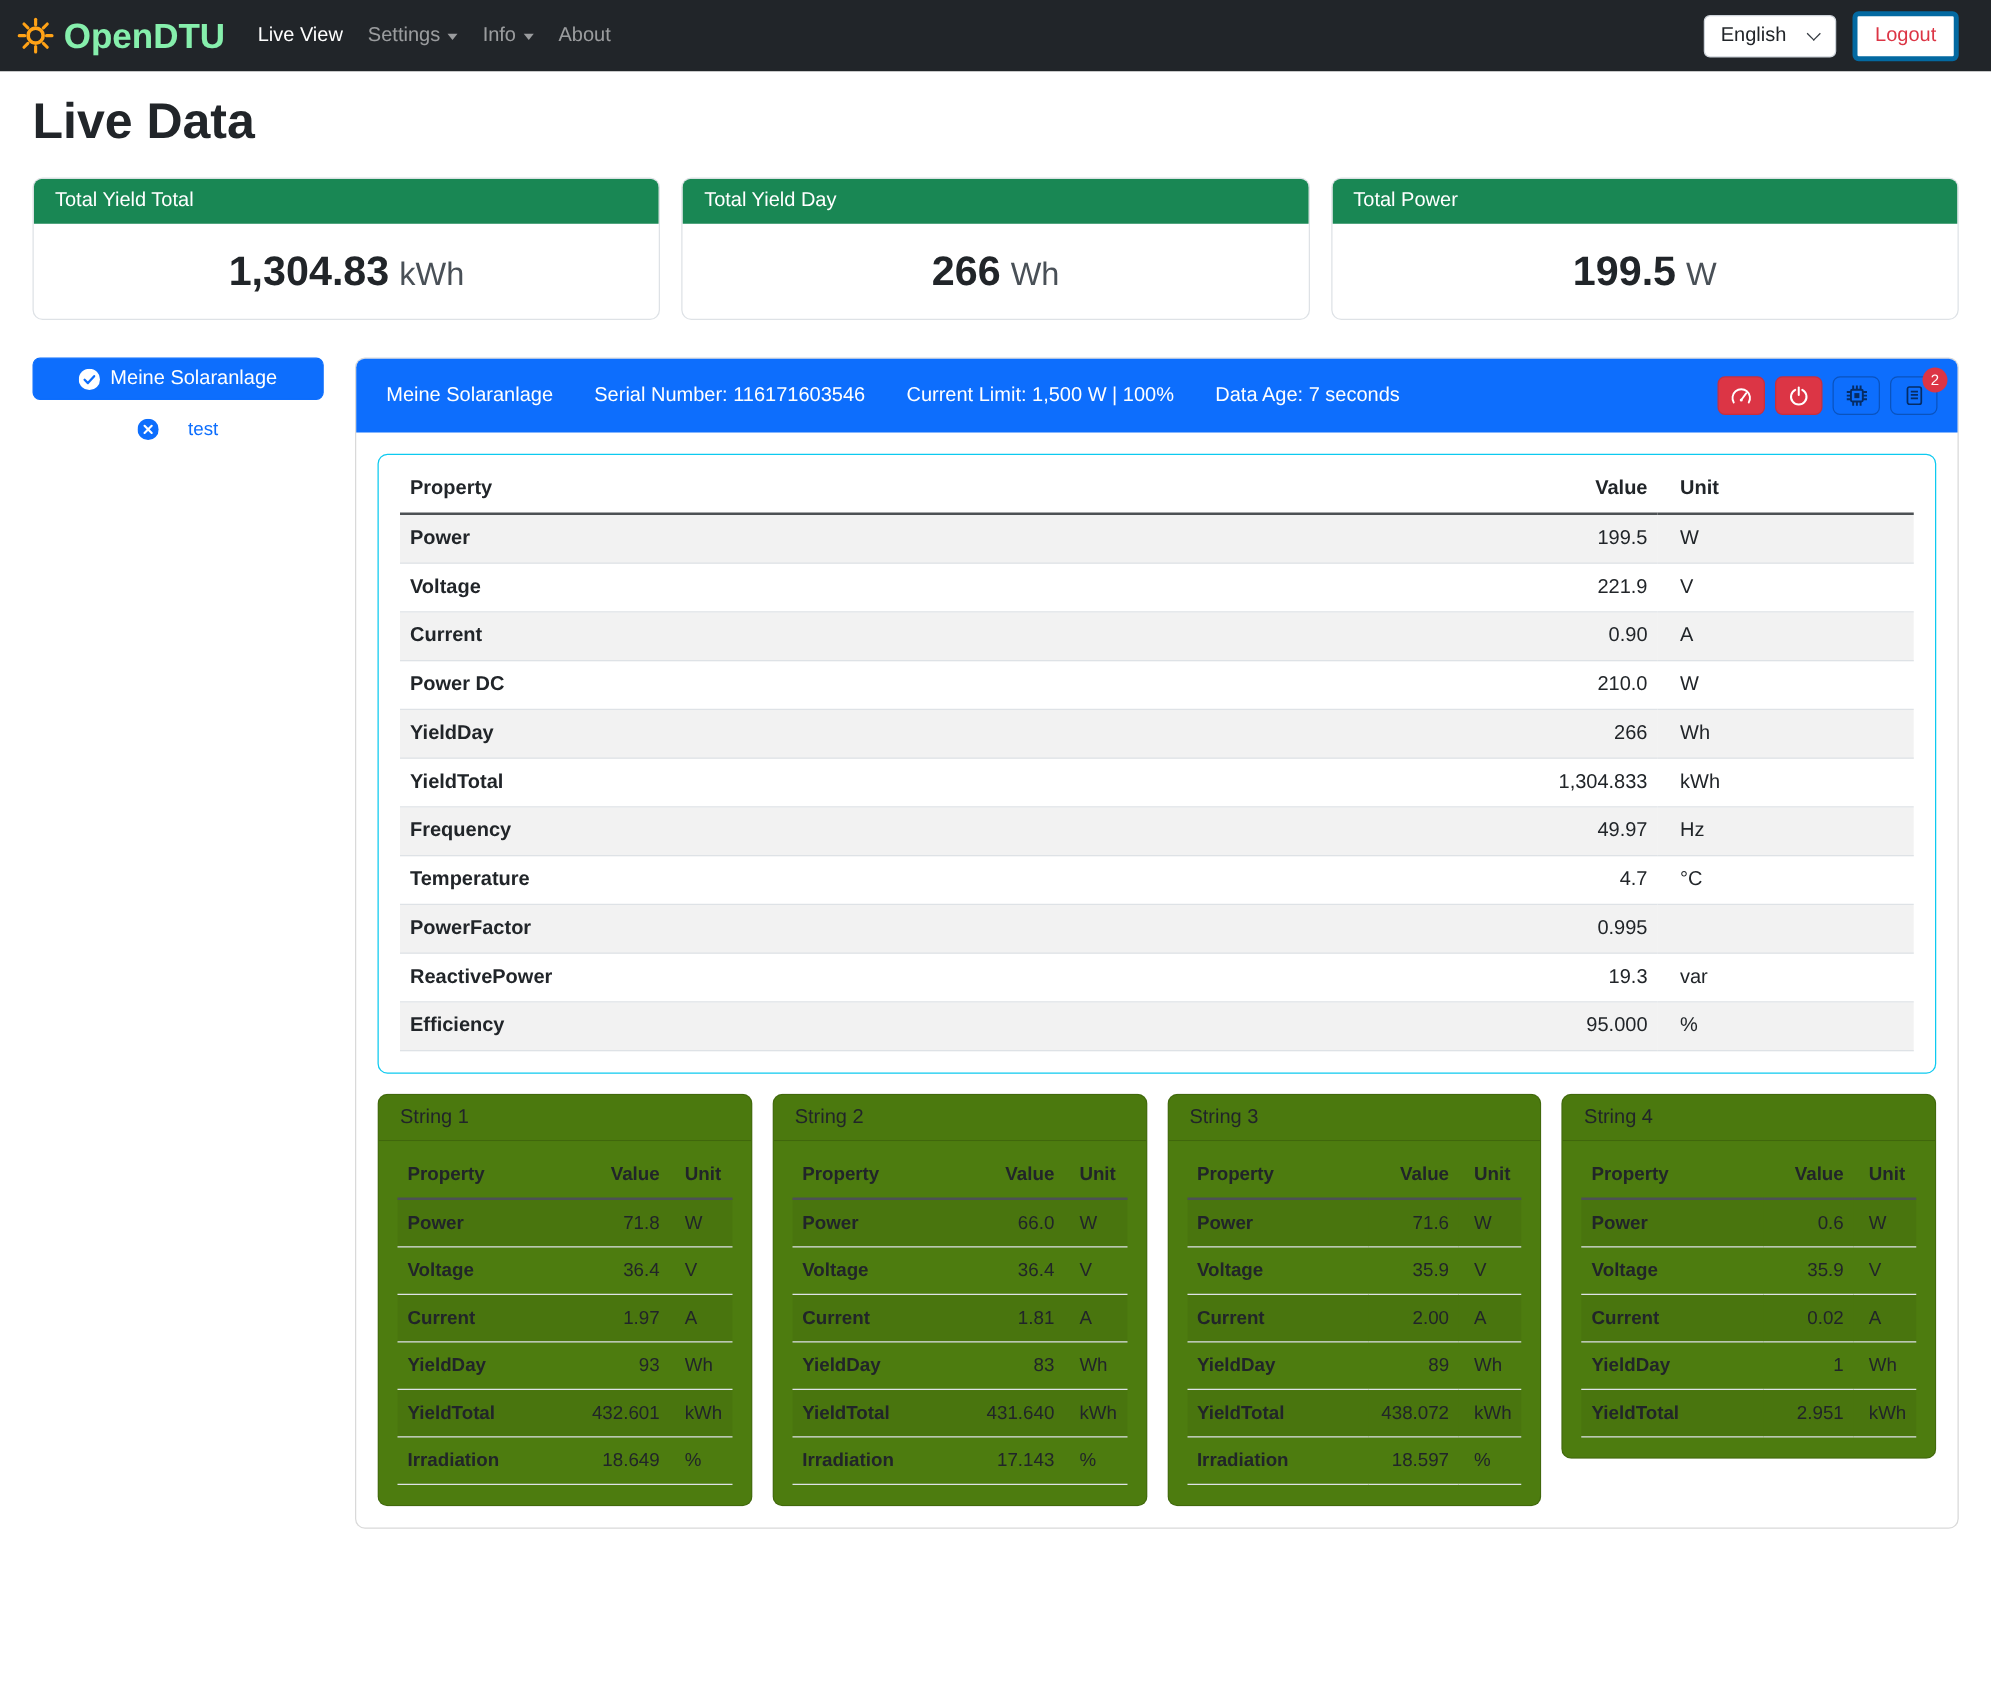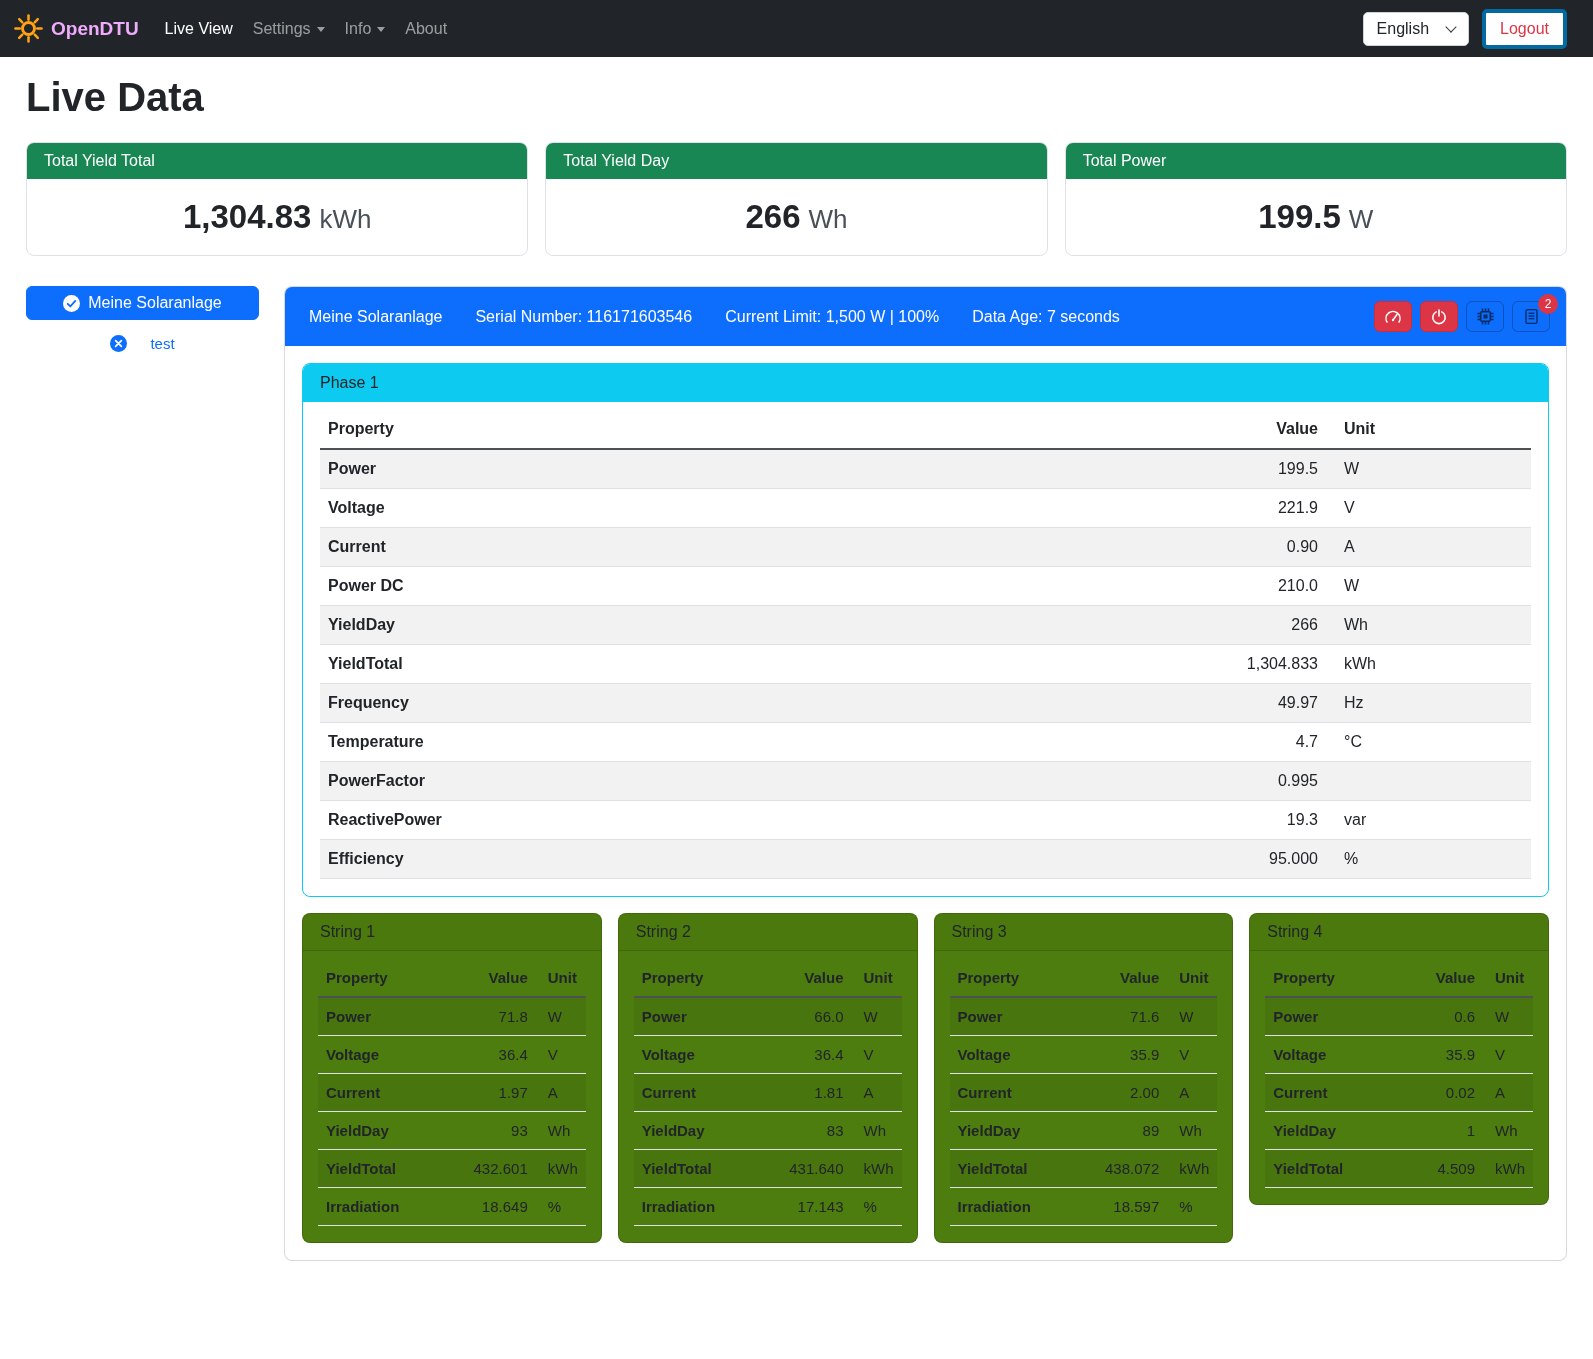--- a/index.html
+++ b/index.html
@@ -4,21 +4,21 @@
 <style>
   * { box-sizing: border-box; }
   html, body { margin:0; padding:0; }
   body {
     font-family: "Liberation Sans", sans-serif;
     color:#212529; background:#fff; font-size:16px; min-width:1593px;
   }
 
   
   .navbar { background:#212529; height:57px; display:flex; align-items:center; padding:0 26px 0 13px; }
-  .brand { display:flex; align-items:center; gap:7px; color:#f0abfc; font-size:19px; font-weight:600; cursor:pointer; }
+  .brand { display:flex; align-items:center; gap:7px; color:#86efac; font-size:28px; font-weight:600; cursor:pointer; }
   .nav-links { display:flex; align-items:center; margin-left:16px; }
   .nav-link { color:rgba(255,255,255,.55); padding:8px 10px; font-size:16px; text-decoration:none; cursor:pointer; display:flex; align-items:center; gap:6px; }
   .nav-link.active { color:#fff; }
   .caret { width:0; height:0; border-left:4.5px solid transparent; border-right:4.5px solid transparent; border-top:5px solid currentColor; display:inline-block; margin-top:2px; }
   .nav-right { margin-left:auto; display:flex; align-items:center; gap:13px; }
   .lang-select { background:#fff; border:1px solid #ced4da; border-radius:5px; padding:7px 13px; display:flex; align-items:center; gap:18px; color:#212529; cursor:pointer; }
   .select-caret { width:8px; height:8px; border-right:1.8px solid #343a40; border-bottom:1.8px solid #343a40; transform:rotate(45deg); margin-top:-4px; }
   .logout-btn { background:#fff; color:#dc3545; border:4px solid #0369a1; border-radius:5px; padding:7px 14px; font-size:16px; font-family:inherit; cursor:pointer; }
 
   
@@ -225,21 +225,20 @@
             </svg>
           </span>
           <span class="badge">2</span>
         </button>
       </div>
     </div>
 
     <div class="panel-body">
 
       <div class="phase-card">
-        <div class="phase-header">Phase 1</div>
         <div class="phase-body">
           <table class="data-table phase-table">
             <thead>
               <tr>
                 <th class="prop">Property</th>
                 <th class="val">Value</th>
                 <th class="unit">Unit</th>
               </tr>
             </thead>
             <tbody>
@@ -502,21 +501,21 @@
   </tr>
 
   <tr>
     <th class="prop" scope="row">YieldDay</th>
     <td class="val">1</td>
     <td class="unit">Wh</td>
   </tr>
 
   <tr>
     <th class="prop" scope="row">YieldTotal</th>
-    <td class="val">4.509</td>
+    <td class="val">2.951</td>
     <td class="unit">kWh</td>
   </tr>
 </tbody>
             </table>
           </div>
         </div>
 
       </div>
     </div>
   </div>

